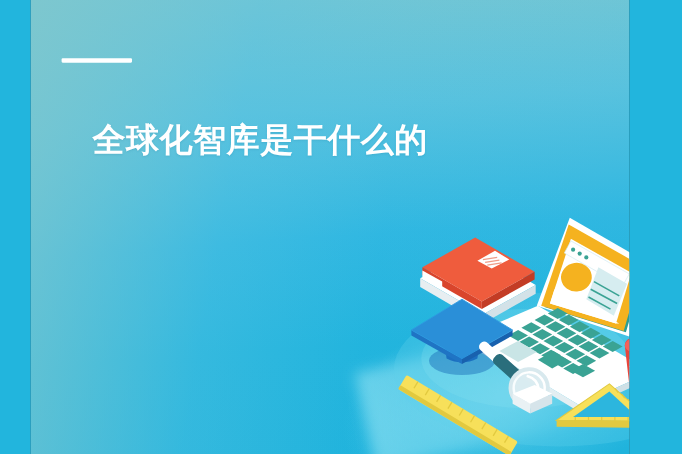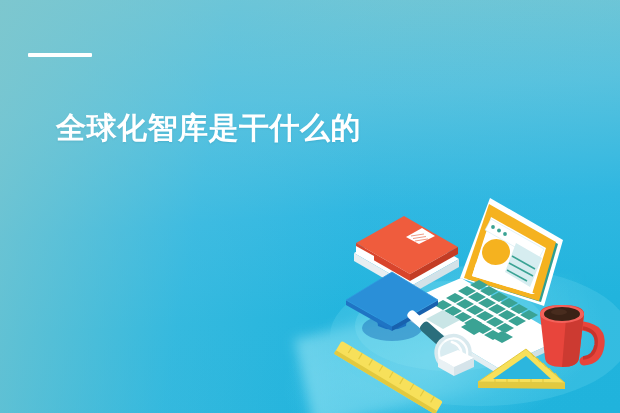--- a/index.html
+++ b/index.html
@@ -5,23 +5,24 @@
 <style>
   * { margin:0; padding:0; box-sizing:border-box; }
   html,body { width:620px; height:413px; overflow:hidden; }
   body {
     font-family:"Liberation Sans","DejaVu Sans",sans-serif;
     background:#22b5dd;
   }
 
   .cover {
     position:relative;
-    width:620px; height:413px;
+    width:544px; height:413px;
     overflow:hidden;
     background:#404040;
+    margin-left:28px;
   }
 
   
   .bg-base {
     position:absolute; inset:0;
     background:linear-gradient(176deg,#79c7d2 0%,#59c2de 26%,#2fb7e1 52%,#21b4dd 74%,#20b3dc 100%);
   }
   .bg-tint {
     position:absolute; inset:0;
     background:linear-gradient(100deg,rgba(126,199,206,0.85) 0%,rgba(90,195,225,0.35) 34%,rgba(60,190,233,0.05) 58%,rgba(33,180,221,0) 100%);

